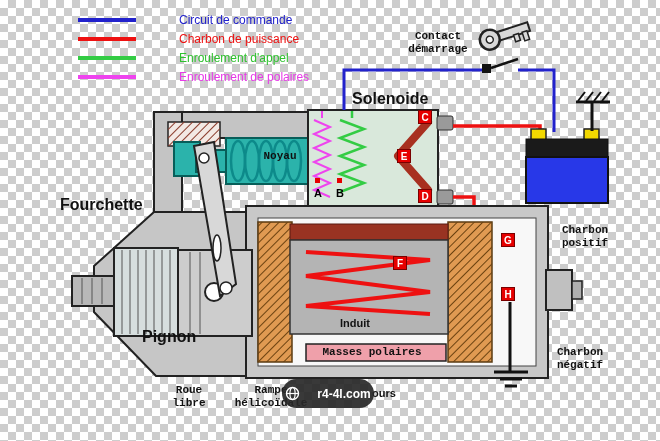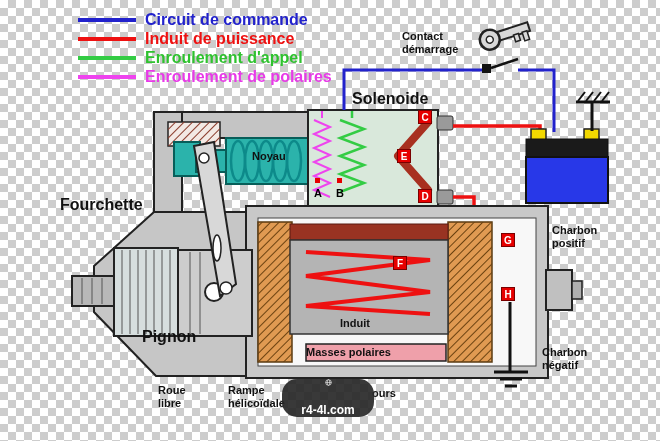--- a/index.html
+++ b/index.html
@@ -8,33 +8,33 @@
     position:relative;width:660px;height:441px;overflow:hidden;
     background-color:#ffffff;
     background-image:
       linear-gradient(45deg,#cdcdcd 25%,transparent 25%,transparent 75%,#cdcdcd 75%),
       linear-gradient(45deg,#cdcdcd 25%,transparent 25%,transparent 75%,#cdcdcd 75%);
     background-size:16px 16px;
     background-position:0 0,8px 8px;
   }
   svg.layer{position:absolute;left:0;top:0;}
   .lbl{position:absolute;font-weight:bold;color:#111;font-size:16px;line-height:14px;white-space:nowrap;}
-  .lbl.center{white-space:normal;}
+  .lbl.center{text-align:center;white-space:normal;font-family:Liberation Mono, monospace;}
   .legend{position:absolute;left:78px;top:12px;display:flex;flex-direction:column;}
   .legend-row{display:flex;align-items:center;height:15px;margin-bottom:4px;}
   .legend-swatch{width:58px;height:4px;margin-right:9px;}
   .sw0{background:#2222cc}.sw1{background:#ee1111}.sw2{background:#33cc44}.sw3{background:#ee44ee}
-  .legend-label{font-weight:bold;font-size:16px;}
+  .legend-label{font-weight:normal;font-size:12px;padding-left:34px;}
   .t0{color:#2222cc}.t1{color:#ee1111}.t2{color:#2fc22f}.t3{color:#e83ae8}
   .marker{position:absolute;width:14px;height:14px;background:#e60000;color:#fff;
     font-size:10px;font-weight:bold;text-align:center;line-height:14px;border:1px solid #7a0000;box-sizing:border-box;}
   .marker-plain{position:absolute;width:14px;height:14px;color:#000;background:transparent;
     font-size:11px;font-weight:bold;text-align:center;line-height:14px;}
-  .watermark{position:absolute;left:282px;top:379px;width:92px;height:38px;border-radius:15px;
-    background:rgba(40,40,40,0.92);display:flex;align-items:center;justify-content:center;gap:17px;z-index:30;flex-direction:column;}
+  .watermark{position:absolute;left:282px;top:379px;width:92px;height:29px;border-radius:15px;
+    background:rgba(40,40,40,0.92);display:flex;align-items:center;justify-content:center;gap:17px;z-index:30;}
   .watermark-text{color:#fff;font-size:12px;font-weight:bold;}
   .lbl-sm{font-size:11px;line-height:13px;}
 </style>
 </head>
 <body>
 
 <div id="stage">
 
   <svg class="layer" width="660" height="441" viewBox="0 0 660 441">
     <defs>
@@ -172,21 +172,21 @@
     </g>
   </svg>
 
   <div class="legend">
     <div class="legend-row">
       <div class="legend-swatch sw0"></div>
       <span class="legend-label t0">Circuit de commande</span>
     </div>
     <div class="legend-row">
       <div class="legend-swatch sw1"></div>
-      <span class="legend-label t1">Induit de puissance</span>
+      <span class="legend-label t1">Charbon de puissance</span>
     </div>
     <div class="legend-row">
       <div class="legend-swatch sw2"></div>
       <span class="legend-label t2">Enroulement d'appel</span>
     </div>
     <div class="legend-row">
       <div class="legend-swatch sw3"></div>
       <span class="legend-label t3">Enroulement de polaires</span>
     </div>
   </div>

